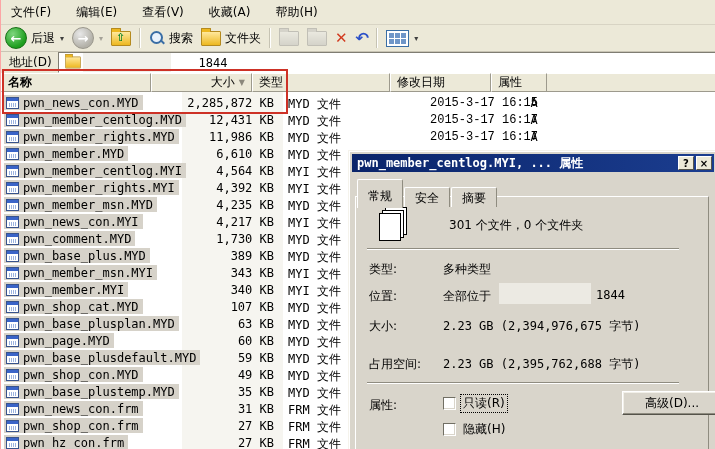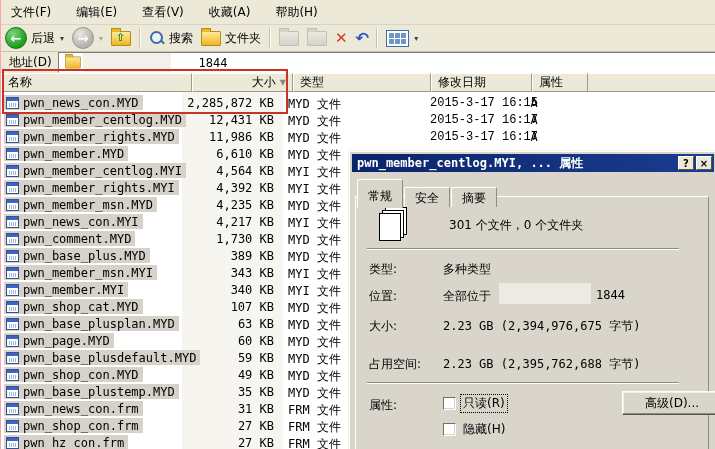--- a/index.html
+++ b/index.html
@@ -51,21 +51,21 @@
   .folder-ic.sm{transform:scale(.8);margin-left:4px;}
 
   
   #listview{position:absolute;left:0;top:73px;width:715px;height:376px;background:#fff;}
   #size-col-tint{position:absolute;left:181px;top:19px;width:101px;height:357px;background:#f6f5f0;}
   #lv-header{position:absolute;left:0;top:0;width:715px;height:19px;display:flex;}
   .hcell{background:#ece9d8;border-right:1px solid #9d9a8d;border-bottom:1px solid #9d9a8d;
     border-top:1px solid #fff;border-left:1px solid #fff;box-sizing:border-box;
     display:flex;align-items:center;padding:0 6px;height:19px;}
   .hcell.right{justify-content:flex-end;gap:4px;}
-  .h-name{width:191px;} .h-size{width:101px;} .h-type{width:138px;} .h-mod{width:101px;} .h-attr{width:56px;} .h-fill{flex:1;border-left:none;}
+  .h-name{width:150px;font-weight:bold;} .h-size{width:101px;} .h-type{width:138px;} .h-mod{width:101px;} .h-attr{width:56px;} .h-fill{flex:1;border-left:none;}
   .sort-tri{font-size:8px;color:#8b887c;}
   #rows{position:absolute;left:0;top:21px;width:715px;}
   .row{position:relative;height:17px;}
   .cell-name{position:absolute;left:3px;top:0;height:17px;display:flex;align-items:center;}
   .sel{display:flex;align-items:center;gap:4px;background:#d6d2c9;padding:0 4px 0 2px;height:15px;}
   .file-icon{position:relative;width:13px;height:12px;background:#fff;border:1px solid #38538c;box-sizing:border-box;}
   .file-icon:before{content:"";position:absolute;left:0;top:0;right:0;height:3px;background:#3a64c8;}
   .file-icon:after{content:"";position:absolute;left:2px;top:5px;width:7px;height:4px;
     background:repeating-linear-gradient(90deg,#9db4e0 0 1px,#fff 1px 2px);}
   .fname{white-space:nowrap;font-size:12px;}

